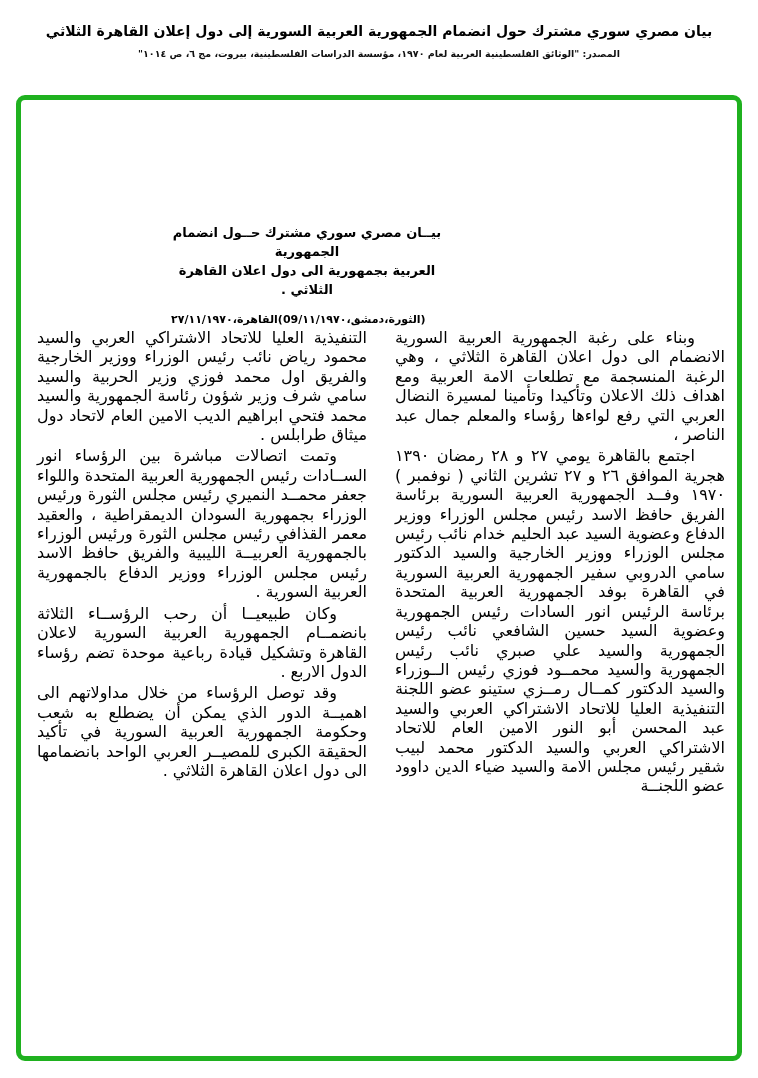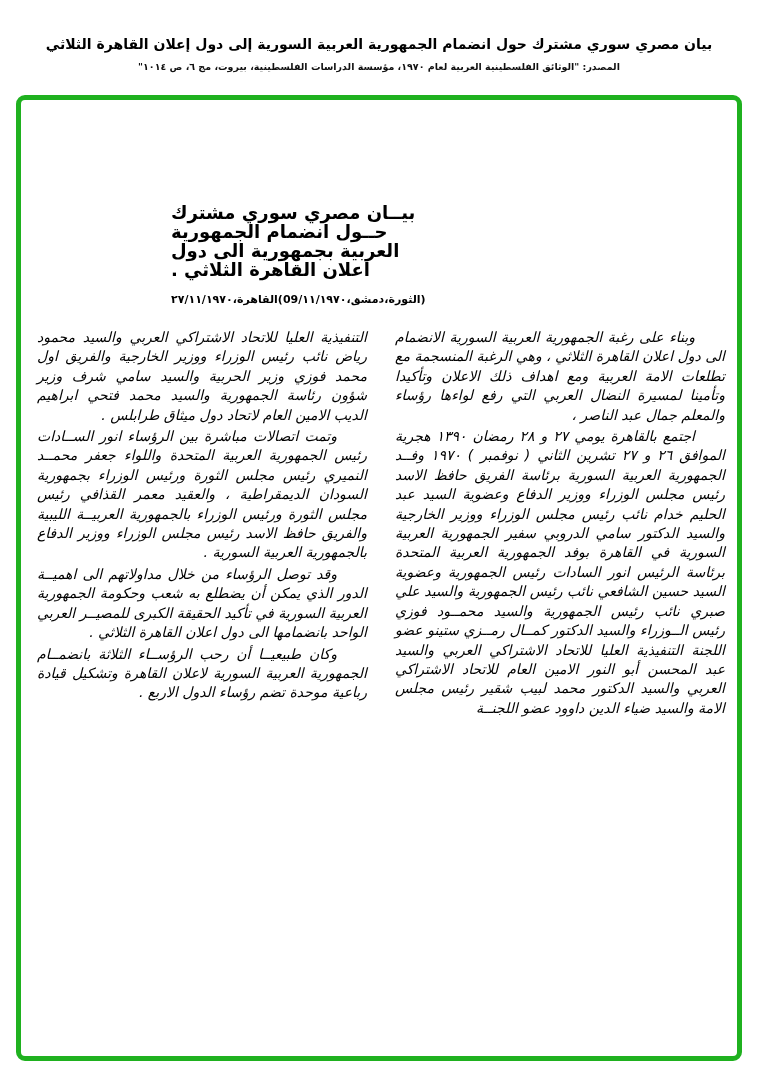--- a/index.html
+++ b/index.html
@@ -7,21 +7,21 @@
     width: 758px; height: 1078px;
     background: #ffffff;
     font-family: "DejaVu Sans", sans-serif;
     color: #000;
     overflow: hidden;
     position: relative;
   }
   .page-header {
     direction: rtl;
     text-align: center;
-    padding-top: 36px;
+    padding-top: 23px;
   }
   .page-title {
     font-weight: bold;
     font-size: 14px;
     letter-spacing: 0;
   }
   .page-source {
     font-weight: bold;
     font-size: 9.5px;
     margin-top: 9px;
@@ -36,47 +36,47 @@
     background: #ffffff;
   }
   .doc-title-block {
     position: absolute;
     left: 150px; top: 103px;
     width: 272px;
     direction: rtl;
   }
   .doc-title {
     font-weight: bold;
-    font-size: 18px;
+    font-size: 13px;
     line-height: 19px;
-    text-align: left;
+    text-align: center;
+    margin-top: 20px;
   }
   .doc-date-row {
     direction: ltr;
     display: flex;
     justify-content: flex-start;
     margin-top: 14px;
     font-weight: bold;
     font-size: 11px;
   }
   .doc-date-row span { direction: rtl; unicode-bidi: embed; }
   .doc-columns {
     position: absolute;
     left: 16px; top: 228px;
     width: 688px;
     display: flex;
     direction: rtl;
     gap: 28px;
   }
   .doc-column {
     flex: 1;
-    font-size: 14px;
+    font-size: 16px;
     line-height: 19.4px;
     text-align: justify;
-    font-style: italic;
   }
   .doc-column .para {
     text-indent: 30px;
     margin-bottom: 2px;
   }
   .doc-column.col-left .para:first-child {
     text-indent: 0;
   }
 </style>
 </head>
@@ -101,17 +101,17 @@
   </div>
 
   <div class="doc-columns">
     <div class="doc-column col-right">
         <p class="para">وبناء على رغبة الجمهورية العربية السورية الانضمام الى دول اعلان القاهرة الثلاثي ، وهي الرغبة المنسجمة مع تطلعات الامة العربية ومع اهداف ذلك الاعلان وتأكيدا وتأمينا لمسيرة النضال العربي التي رفع لواءها رؤساء والمعلم جمال عبد الناصر ،</p>
         <p class="para">اجتمع بالقاهرة يومي ٢٧ و ٢٨ رمضان ١٣٩٠ هجرية الموافق ٢٦ و ٢٧ تشرين الثاني ( نوفمبر ) ١٩٧٠ وفــد الجمهورية العربية السورية برئاسة الفريق حافظ الاسد رئيس مجلس الوزراء ووزير الدفاع وعضوية السيد عبد الحليم خدام نائب رئيس مجلس الوزراء ووزير الخارجية والسيد الدكتور سامي الدروبي سفير الجمهورية العربية السورية في القاهرة بوفد الجمهورية العربية المتحدة برئاسة الرئيس انور السادات رئيس الجمهورية وعضوية السيد حسين الشافعي نائب رئيس الجمهورية والسيد علي صبري نائب رئيس الجمهورية والسيد محمــود فوزي رئيس الــوزراء والسيد الدكتور كمــال رمــزي ستينو عضو اللجنة التنفيذية العليا للاتحاد الاشتراكي العربي والسيد عبد المحسن أبو النور الامين العام للاتحاد الاشتراكي العربي والسيد الدكتور محمد لبيب شقير رئيس مجلس الامة والسيد ضياء الدين داوود عضو اللجنــة</p>
       </div>
     <div class="doc-column col-left">
         <p class="para">التنفيذية العليا للاتحاد الاشتراكي العربي والسيد محمود رياض نائب رئيس الوزراء ووزير الخارجية والفريق اول محمد فوزي وزير الحربية والسيد سامي شرف وزير شؤون رئاسة الجمهورية والسيد محمد فتحي ابراهيم الديب الامين العام لاتحاد دول ميثاق طرابلس .</p>
         <p class="para">وتمت اتصالات مباشرة بين الرؤساء انور الســادات رئيس الجمهورية العربية المتحدة واللواء جعفر محمــد النميري رئيس مجلس الثورة ورئيس الوزراء بجمهورية السودان الديمقراطية ، والعقيد معمر القذافي رئيس مجلس الثورة ورئيس الوزراء بالجمهورية العربيــة الليبية والفريق حافظ الاسد رئيس مجلس الوزراء ووزير الدفاع بالجمهورية العربية السورية .</p>
+        <p class="para">وكان طبيعيــا أن رحب الرؤســاء الثلاثة بانضمــام الجمهورية العربية السورية لاعلان القاهرة وتشكيل قيادة رباعية موحدة تضم رؤساء الدول الاربع .</p>
         <p class="para">وقد توصل الرؤساء من خلال مداولاتهم الى اهميــة الدور الذي يمكن أن يضطلع به شعب وحكومة الجمهورية العربية السورية في تأكيد الحقيقة الكبرى للمصيــر العربي الواحد بانضمامها الى دول اعلان القاهرة الثلاثي .</p>
-        <p class="para">وكان طبيعيــا أن رحب الرؤســاء الثلاثة بانضمــام الجمهورية العربية السورية لاعلان القاهرة وتشكيل قيادة رباعية موحدة تضم رؤساء الدول الاربع .</p>
       </div>
   </div>
 </div>
 
 </body></html>

